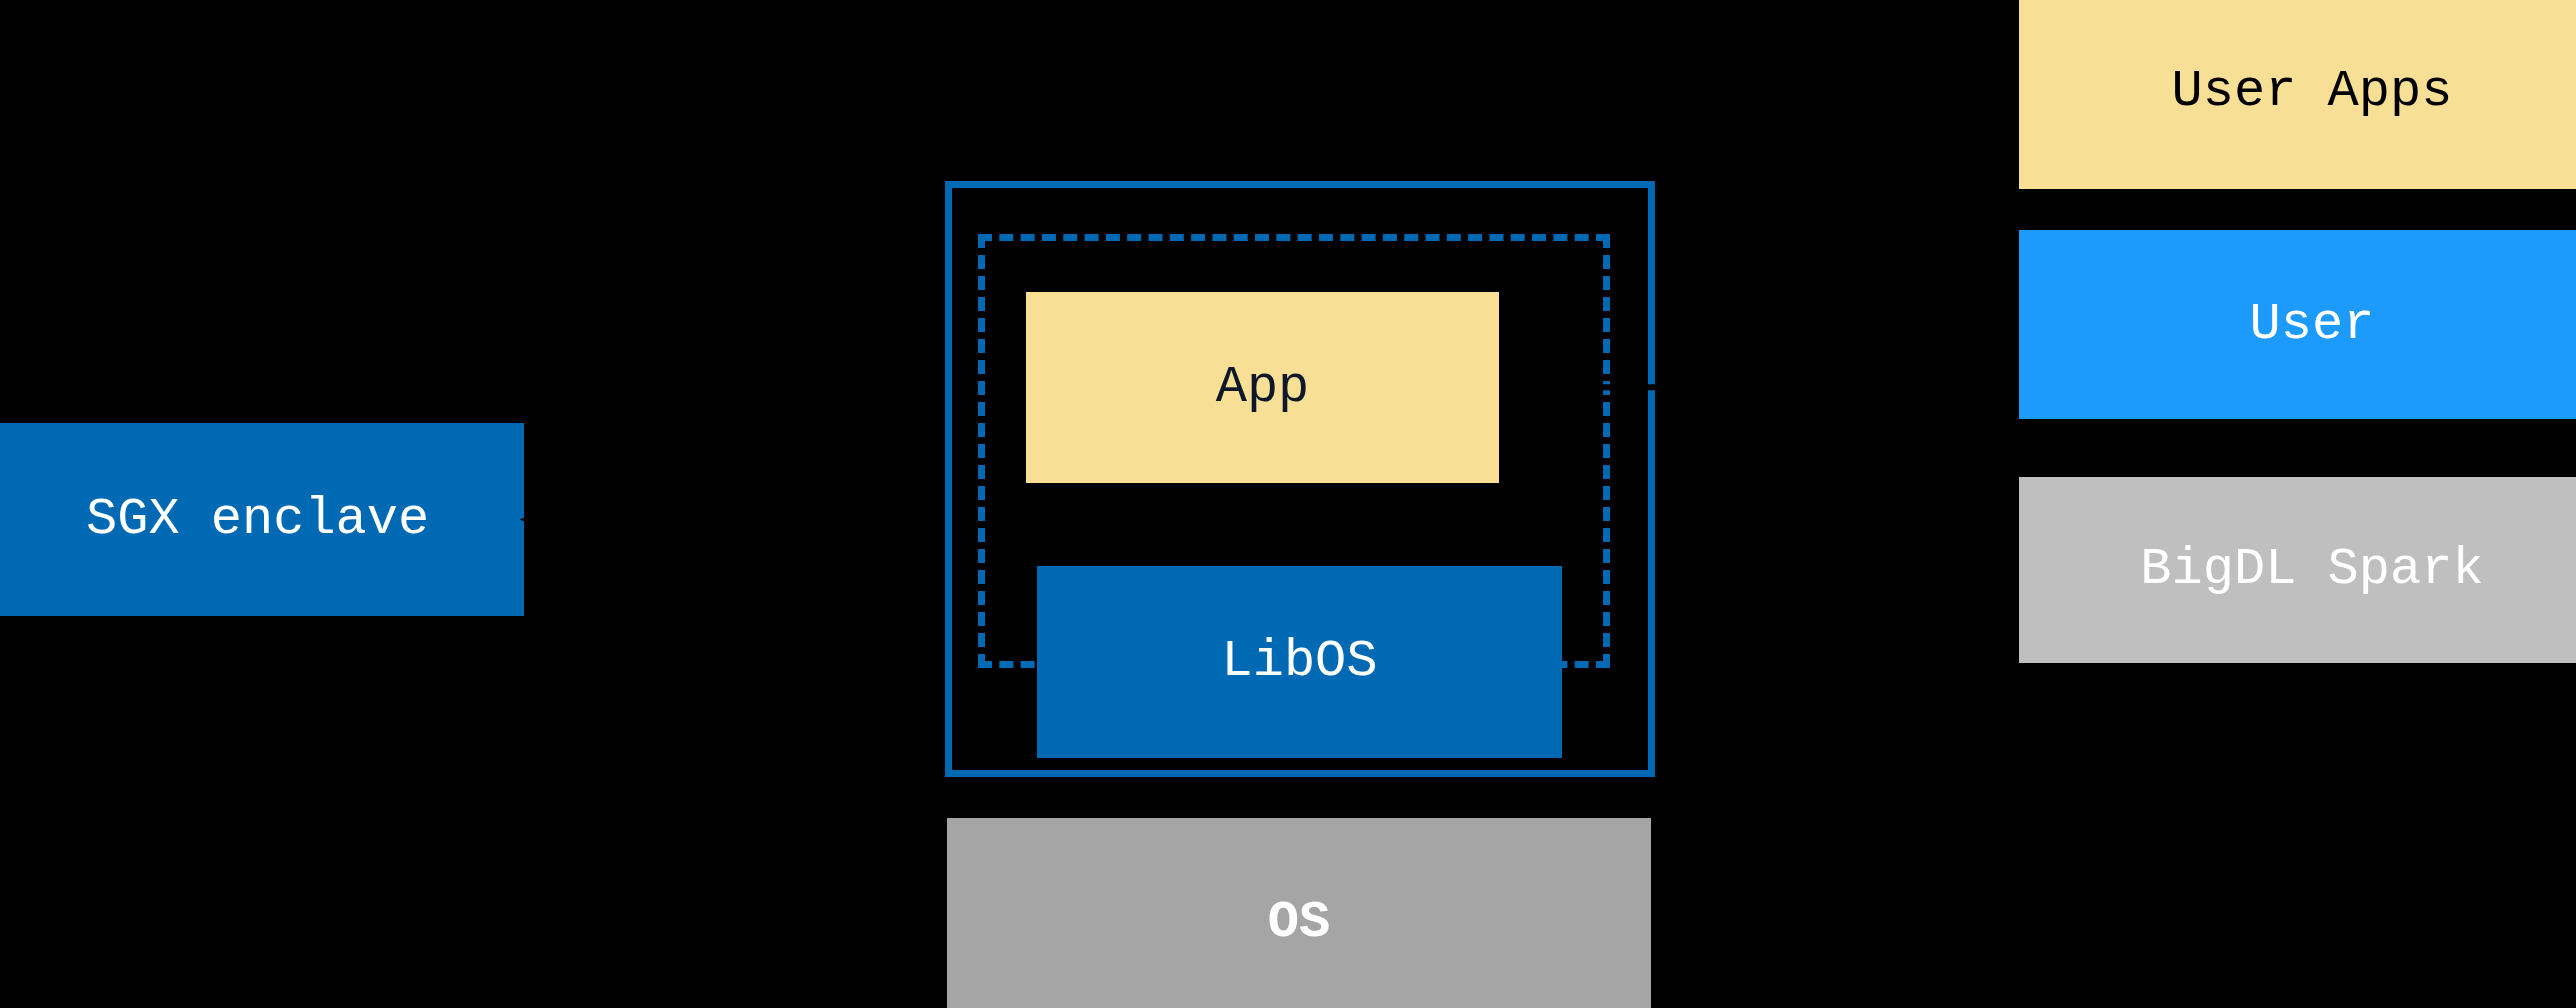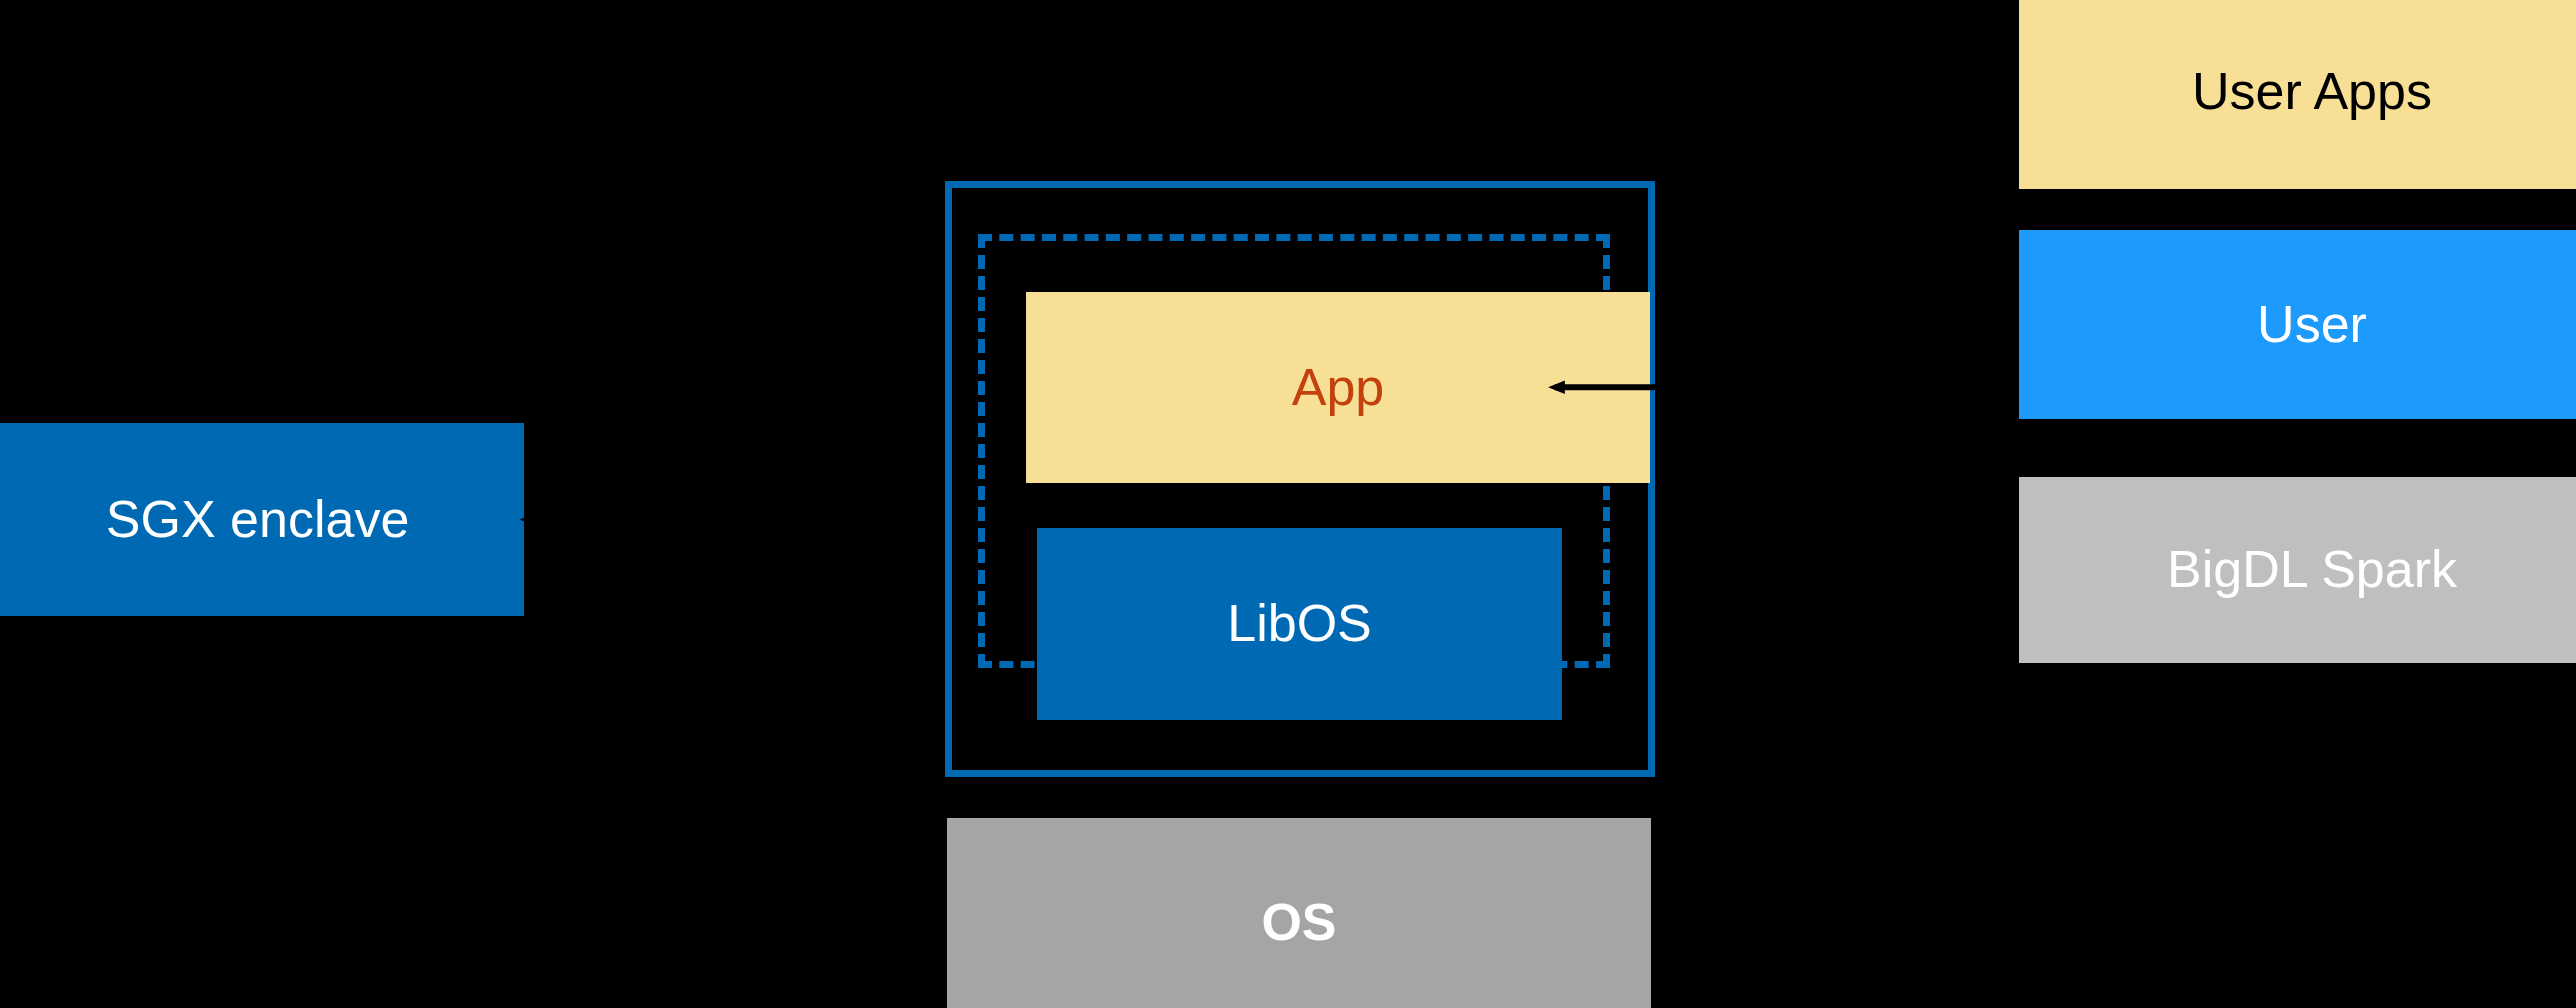--- a/index.html
+++ b/index.html
@@ -22,20 +22,21 @@
     display: flex;
     align-items: center;
     justify-content: center;
     box-sizing: border-box;
     text-align: center;
     line-height: 1.1;
     white-space: nowrap;
   }
   .box-label {
     display: block;
+    font-family: Liberation Mono, monospace;
   }
 
   
   #sgx-enclave-box {
     left: -8.4px;
     top: 423px;
     width: 532px;
     height: 193px;
     background: #0069B4;
     color: #ffffff;
@@ -59,29 +60,29 @@
     top: 234px;
     width: 632px;
     height: 434px;
     border: 7.5px dashed #0069B4;
     box-sizing: border-box;
     background: transparent;
   }
   #app-box {
     left: 1026px;
     top: 292px;
-    width: 624px;
+    width: 473px;
     height: 191px;
     background: #F8DF96;
-    color: #c2410c;
+    color: #0f172a;
     font-size: 52px;
   }
   #libos-box {
     left: 1037px;
-    top: 528px;
+    top: 566px;
     width: 525px;
     height: 192px;
     background: #0069B4;
     color: #ffffff;
     font-size: 52px;
   }
   #os-box {
     left: 947px;
     top: 818px;
     width: 704px;

